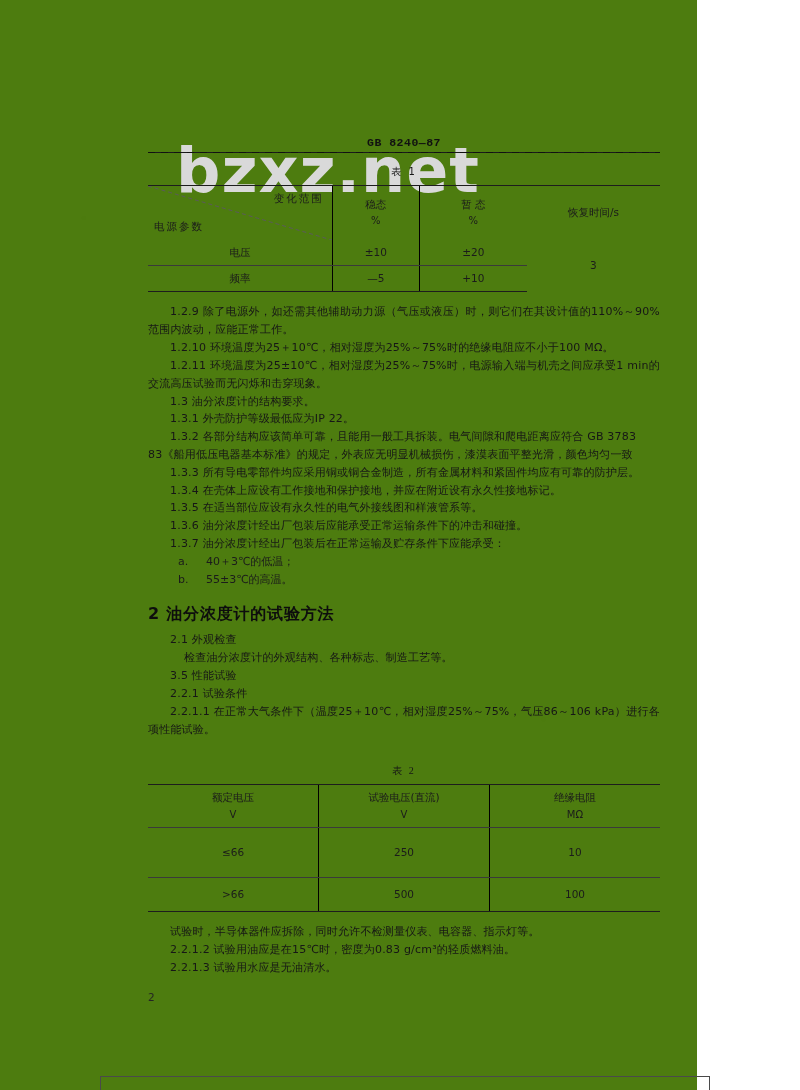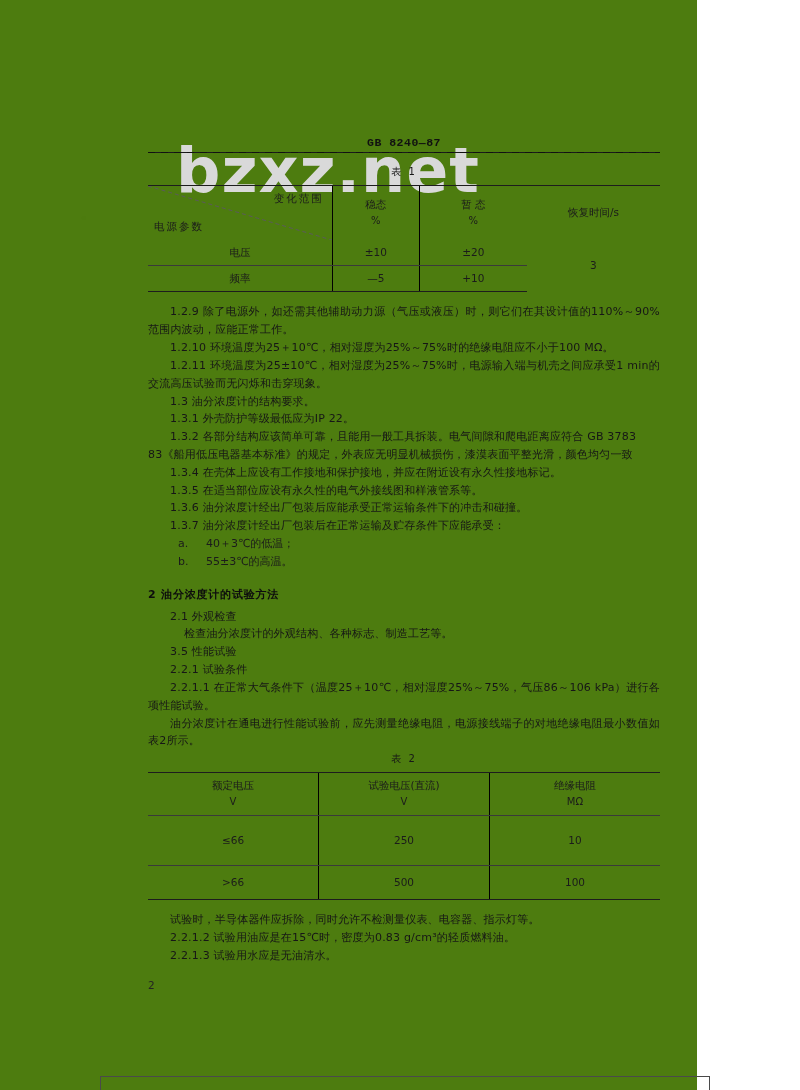--- a/index.html
+++ b/index.html
@@ -144,21 +144,21 @@
     font-size: 11px;
     line-height: 1.62;
     margin: 0;
     text-align: justify;
     color: #161616;
     letter-spacing: .2px;
   }
   .clause.ind1 { text-indent: 22px; }
   .clause.ind2 { padding-left: 22px; text-indent: 0; }
   .sec-title {
-    font-size: 11px;
+    font-size: 16px;
     font-weight: bold;
     letter-spacing: .8px;
     margin: 0;
     color: #0d0d0d;
   }
   .gap-s { height: 6px; }
   .gap-m { height: 11px; }
   .gap-l { height: 16px; }
 
   .item-row { display: flex; font-size: 11px; line-height: 1.62; padding-left: 30px; }
@@ -238,20 +238,21 @@
 
     <div class="gap-m"></div>
 
     <p class="clause ind1">1.2.9  除了电源外，如还需其他辅助动力源（气压或液压）时，则它们在其设计值的110%～90%范围内波动，应能正常工作。</p>
     <p class="clause ind1">1.2.10  环境温度为25＋10℃，相对湿度为25%～75%时的绝缘电阻应不小于100 MΩ。</p>
     <p class="clause ind1">1.2.11  环境温度为25±10℃，相对湿度为25%～75%时，电源输入端与机壳之间应承受1 min的交流高压试验而无闪烁和击穿现象。</p>
     <p class="clause ind1">1.3  油分浓度计的结构要求。</p>
     <p class="clause ind1">1.3.1  外壳防护等级最低应为IP 22。</p>
     <p class="clause ind1">1.3.2  各部分结构应该简单可靠，且能用一般工具拆装。电气间隙和爬电距离应符合 GB 3783</p>
     <p class="clause">83《船用低压电器基本标准》的规定，外表应无明显机械损伤，漆漠表面平整光滑，颜色均匀一致</p>
+    <p class="clause ind1">1.3.3  所有导电零部件均应采用铜或铜合金制造，所有金属材料和紧固件均应有可靠的防护层。</p>
     <p class="clause ind1">1.3.4  在壳体上应设有工作接地和保护接地，并应在附近设有永久性接地标记。</p>
     <p class="clause ind1">1.3.5  在适当部位应设有永久性的电气外接线图和样液管系等。</p>
     <p class="clause ind1">1.3.6  油分浓度计经出厂包装后应能承受正常运输条件下的冲击和碰撞。</p>
     <p class="clause ind1">1.3.7  油分浓度计经出厂包装后在正常运输及贮存条件下应能承受：</p>
 
     <div class="item-row">
       <span class="mark">a.</span>
       <span>40＋3℃的低温；</span>
     </div>
     <div class="item-row">
@@ -262,23 +263,22 @@
     <div class="gap-l"></div>
 
     <p class="sec-title">2  油分浓度计的试验方法</p>
     <div class="gap-s"></div>
 
     <p class="clause ind2">2.1  外观检查</p>
     <p class="clause ind2" style="padding-left:36px;">检查油分浓度计的外观结构、各种标志、制造工艺等。</p>
     <p class="clause ind2">3.5  性能试验</p>
     <p class="clause ind2">2.2.1  试验条件</p>
     <p class="clause ind1">2.2.1.1  在正常大气条件下（温度25＋10℃，相对湿度25%～75%，气压86～106 kPa）进行各项性能试验。</p>
-    <p class="clause ind1">油分浓度计在通电进行性能试验前，应先测量绝缘电阻，电源接线端子的对地绝缘电阻最小数值如表2所示。</p>
-
-    <div class="table-caption" style="margin-top:2px;">表 2</div>
+
+    <div class="table-caption" style="margin-top:26px;font-family:Liberation Serif, serif;">表 2</div>
 
     <table class="gb">
       <tbody>
         <tr>
           <td class="rule-top rule-mid cell-stack" style="width:33.3%;">
             <span>额定电压</span>
             <span class="unit">V</span>
           </td>
           <td class="rule-top rule-mid vline-l cell-stack" style="width:33.4%;">
             <span>试验电压(直流)</span>

